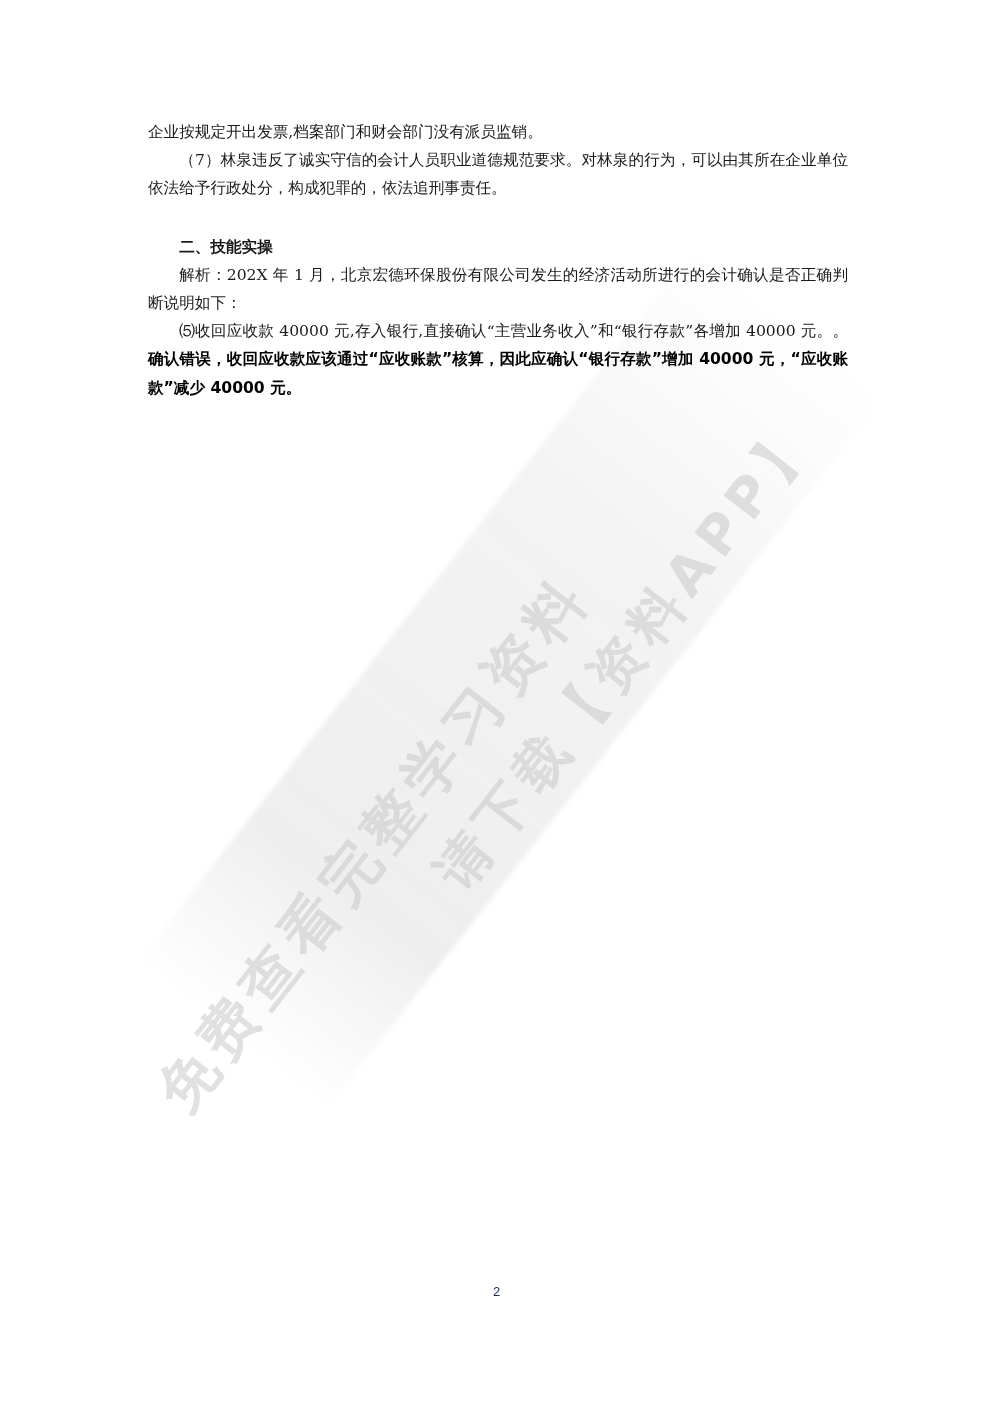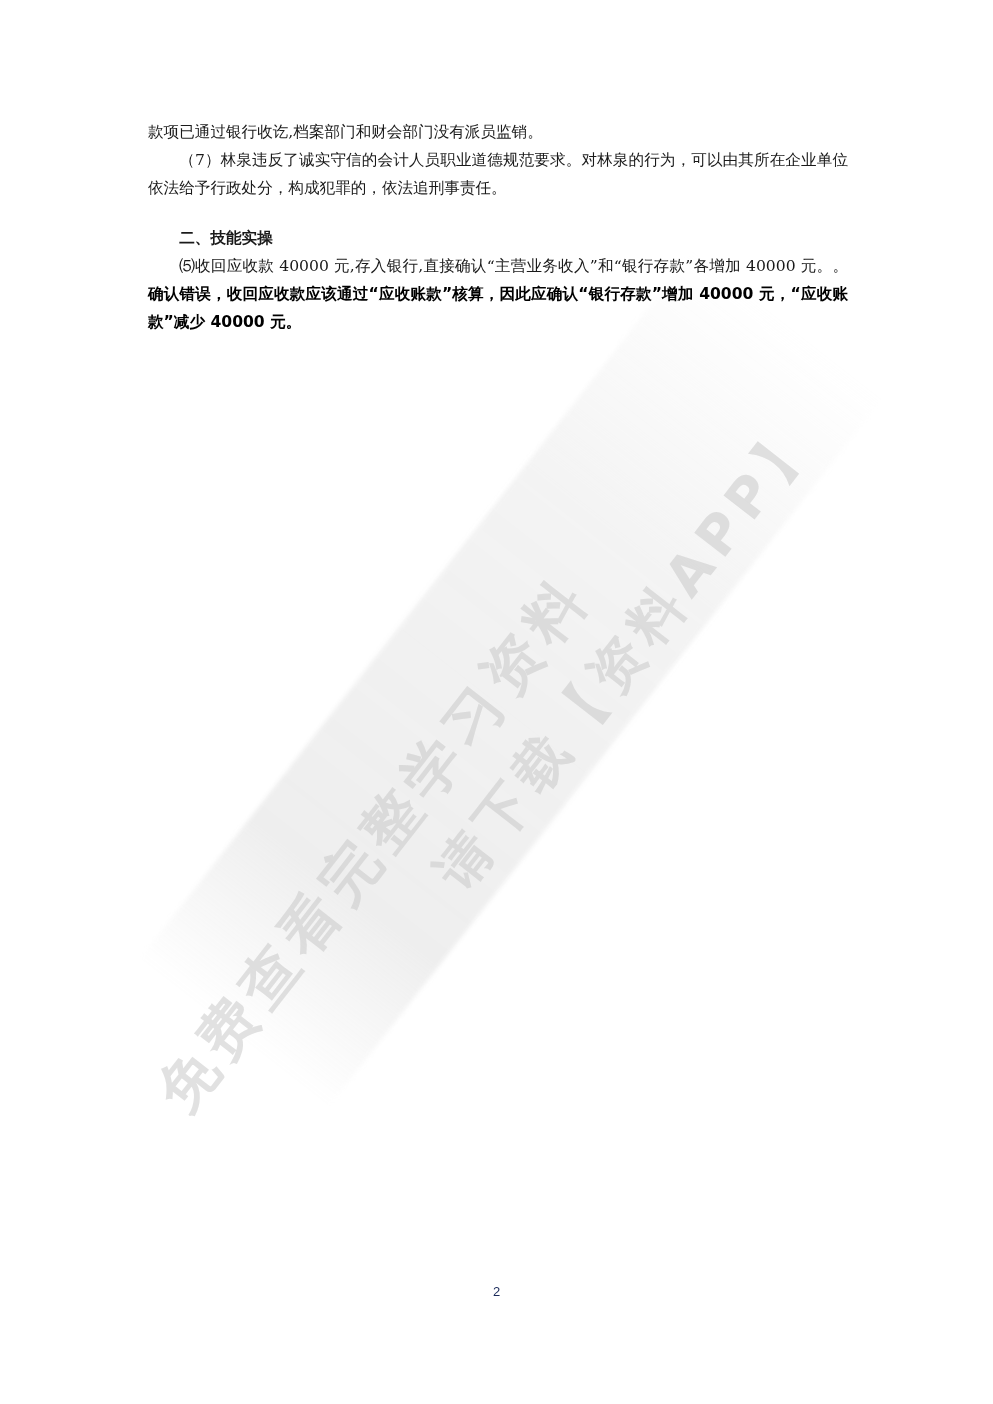--- a/index.html
+++ b/index.html
@@ -16,33 +16,34 @@
   .watermark-text {
     position: absolute; white-space: nowrap; color: rgba(200,200,200,0.55);
     font-family: "DejaVu Sans", sans-serif; font-weight: bold; font-size: 58px; letter-spacing: 8px;
     transform: rotate(-52deg); transform-origin: left top;
   }
   .wm1 { left: 140px; top: 1080px; }
   .wm2 { left: 420px; top: 860px; font-size: 54px; }
   .page { position: absolute; left: 148px; top: 118px; width: 700px; font-size: 15.6px; line-height: 28.2px; }
   p { margin: 0; text-align: justify; }
   .indent { text-indent: 2em; }
-  .heading { font-family: "DejaVu Sans", sans-serif; font-weight: bold; margin-top: 21px; text-indent: 2em; font-size: 15.6px; }
+  .heading { font-family: "DejaVu Sans", sans-serif; font-weight: bold; margin-top: 30px; text-indent: 2em; font-size: 15.6px; }
   b { font-family: "DejaVu Sans", sans-serif; font-weight: bold; color: #000; }
   .page-number { position: absolute; top: 1284px; left: 0; width: 993px; text-align: center; font-family: "Liberation Sans", sans-serif; font-size: 13px; color: #1a2a5a; }
 </style>
 </head>
 <body>
 
 <div class="watermark-band"></div>
 <div class="watermark-text wm1">免费查看完整学习资料</div>
 <div class="watermark-text wm2">请下载【资料APP】</div>
 
 <div class="page">
-  <p>款项已通过银行收讫,档案部门和财会部门没有派员监销。</p>
+  <p>企业按规定开出发票,档案部门和财会部门没有派员监销。</p>
   <p class="indent">（7）林泉违反了诚实守信的会计人员职业道德规范要求。对林泉的行为，可以由其所在企业单位依法给予行政处分，构成犯罪的，依法追刑事责任。</p>
 
   <p class="heading">二、技能实操</p>
+  <p class="indent">解析：202X 年 1 月，北京宏德环保股份有限公司发生的经济活动所进行的会计确认是否正确判断说明如下：</p>
 
   <p class="indent"><span>⑸收回应收款 40000 元,存入银行,直接确认“主营业务收入”和“银行存款”各增加 40000 元。。</span><b>确认错误，收回应收款应该通过“应收账款”核算，因此应确认“银行存款”增加 40000 元，“应收账款”减少 40000 元。</b></p>
 </div>
 
 <div class="page-number">2</div>
 
 </body></html>

